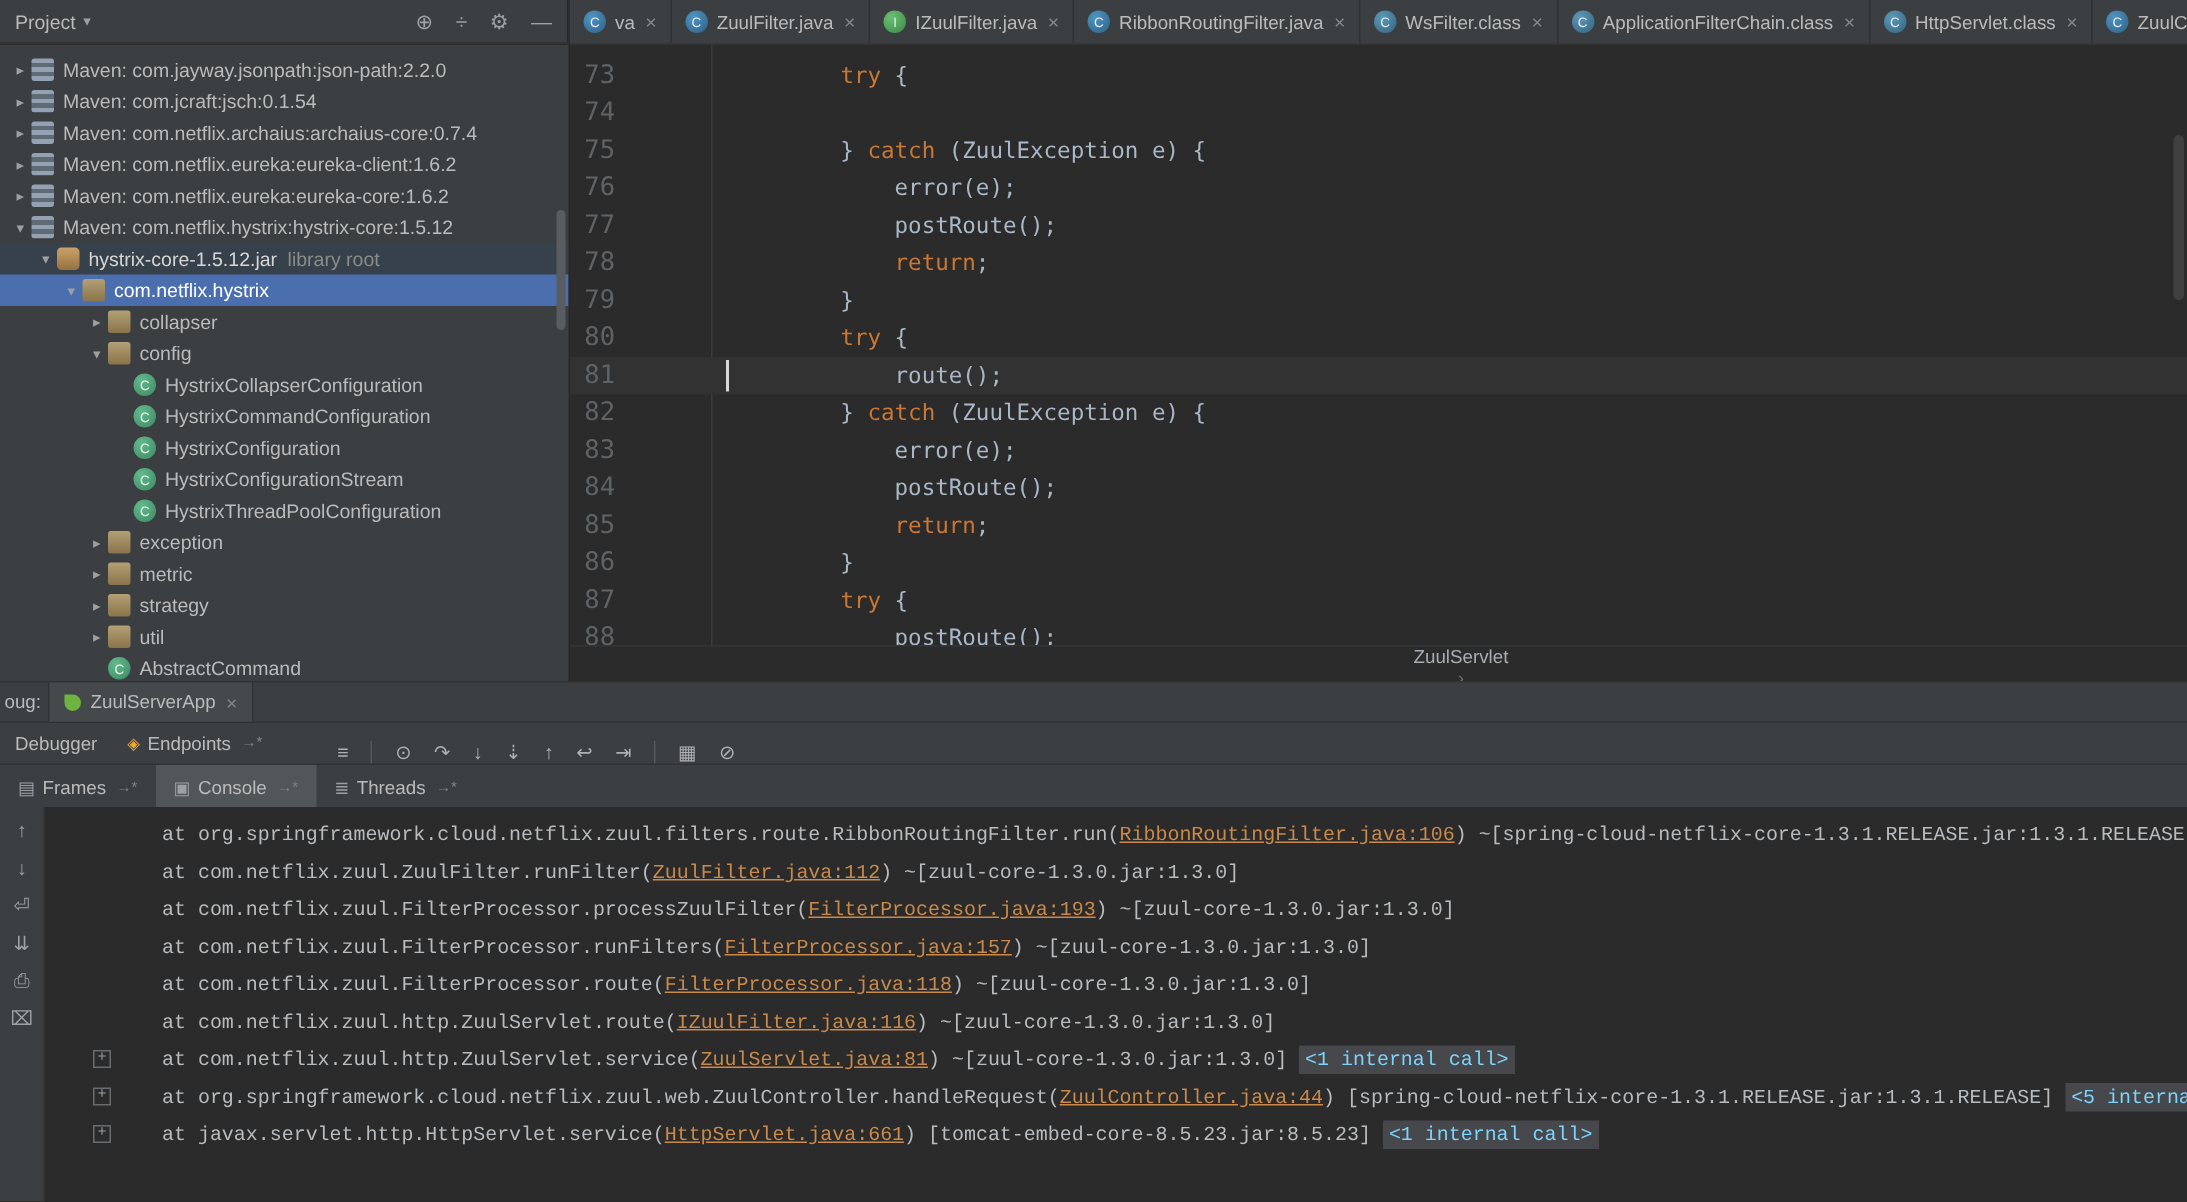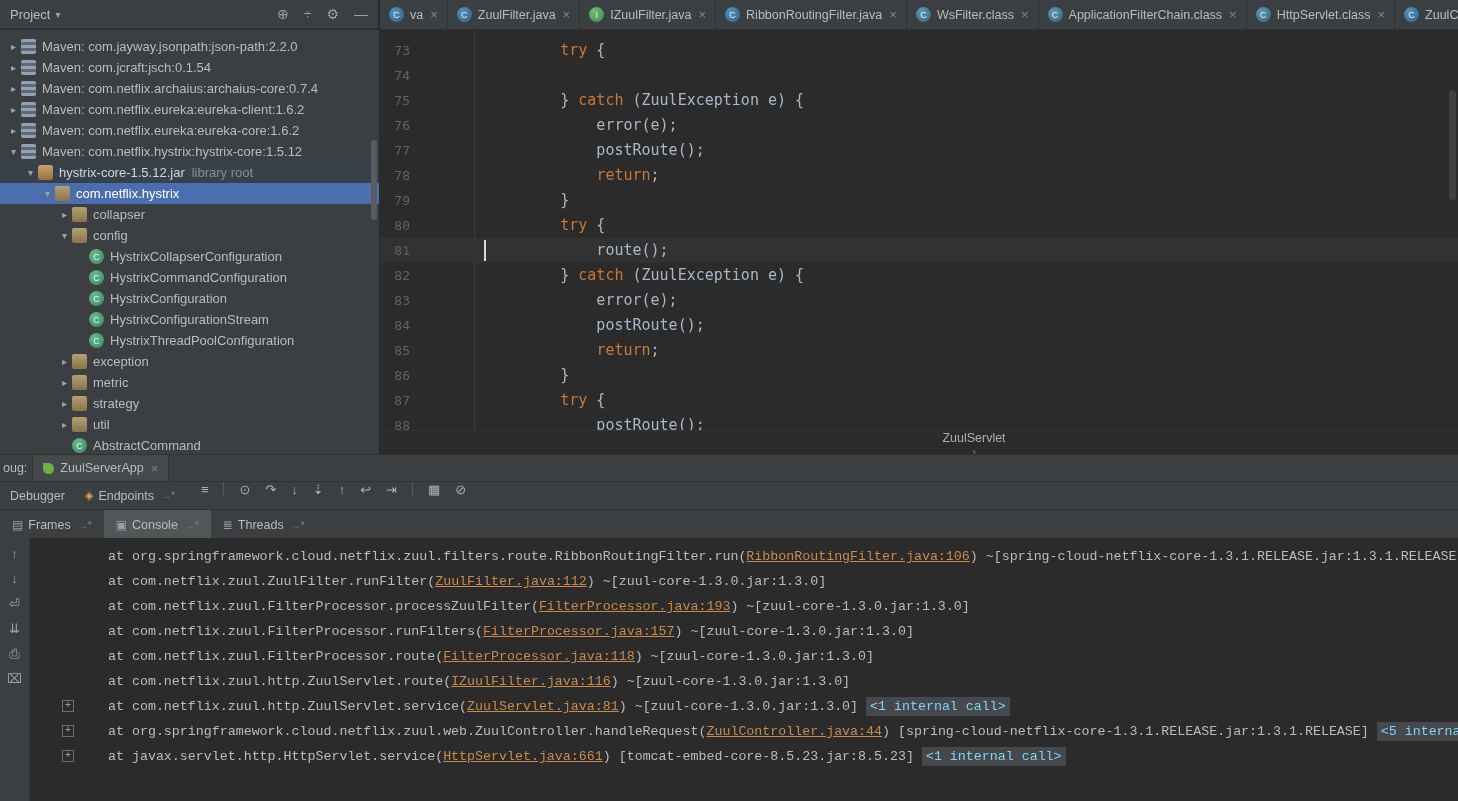--- a/index.html
+++ b/index.html
@@ -42,41 +42,41 @@
   .tsuffix{color:#8c8c8c;margin-left:7px;}
   .tree-scroll{position:absolute;right:2px;top:110px;width:6px;height:80px;background:#595d5f;border-radius:3px;}
 
   
   .editor{position:absolute;left:380px;top:30px;width:1078px;height:400px;background:#2b2b2b;overflow:hidden;
        font-family:"DejaVu Sans Mono",monospace;}
   .gutter-line{position:absolute;left:94px;top:0;bottom:0;width:1px;background:#3a3d3f;}
   .code-lines{position:absolute;left:0;right:0;top:8px;}
   .crow{height:25px;position:relative;}
   .crow.current{background:#323232;}
-  .lnum{position:absolute;left:0;width:30px;text-align:right;color:#606366;font-size:13px;line-height:25px;}
+  .lnum{position:absolute;left:0;width:30px;text-align:right;color:#606366;font-size:17px;line-height:25px;}
   .ctext{position:absolute;left:108px;white-space:pre;font-size:15px;line-height:25px;color:#a9b7c6;}
   .kw{color:var(--keyword,#cc7832);}
   .caret{position:absolute;left:104px;top:2px;width:2px;height:21px;background:#d8d8d8;}
   .ed-scroll{position:absolute;right:2px;top:60px;width:7px;height:110px;background:rgba(255,255,255,0.10);border-radius:4px;}
 
   .breadcrumbs{position:absolute;left:380px;top:430px;width:1078px;height:24px;background:#2b2b2b;
        border-top:1px solid #333638;display:flex;align-items:center;padding-left:110px;box-sizing:border-box;
        color:#a7adb3;font-size:12.5px;flex-direction:column;}
   .bc-sep{color:#6f7377;margin:0 9px;font-size:12px;}
 
   
   .debug-panel{position:absolute;left:0;top:454px;width:1458px;height:347px;background:#3c3f41;
        border-top:1px solid #323232;}
   .run-tabs{height:26px;display:flex;align-items:center;font-size:12.5px;color:#bbbbbb;}
   .run-prefix{padding:0 5px 0 3px;}
   .run-tab{display:flex;align-items:center;gap:6px;background:#45494b;height:100%;padding:0 10px;
        border-left:1px solid #323232;border-right:1px solid #323232;box-sizing:border-box;}
   .boot-icon{width:11px;height:11px;background:var(--spring-green,#6db33f);border-radius:0 50% 50% 50%;transform:rotate(0deg);}
-  .dbg-toolbar{height:27px;display:flex;align-items:flex-start;border-top:1px solid #323232;
-       border-bottom:1px solid #323232;font-size:12.5px;color:#bbbbbb;}
+  .dbg-toolbar{height:27px;display:flex;align-items:flex-end;border-top:1px solid #323232;
+       border-bottom:1px solid #323232;font-size:12.5px;color:#bbbbbb;gap:24px;}
   .dbg-tab{display:flex;align-items:center;gap:5px;padding:0 10px;height:100%;}
   .endpoint-icon{color:#e8a33d;font-size:11px;}
   .marker{color:#7f8486;font-size:10px;margin-left:2px;}
   .tool-icons{display:flex;align-items:center;gap:15px;margin-left:16px;color:#aeb0b2;font-size:13px;}
   .tool-sep{width:1px;height:15px;background:#55585a;}
   .view-tabs{height:30px;display:flex;align-items:center;font-size:12.5px;color:#bbbbbb;}
   .vtab{display:flex;align-items:center;gap:5px;padding:0 12px;height:100%;}
   .vtab.selected{background:#515658;}
   .vicon{color:#9aa0a6;font-size:12px;}
 

